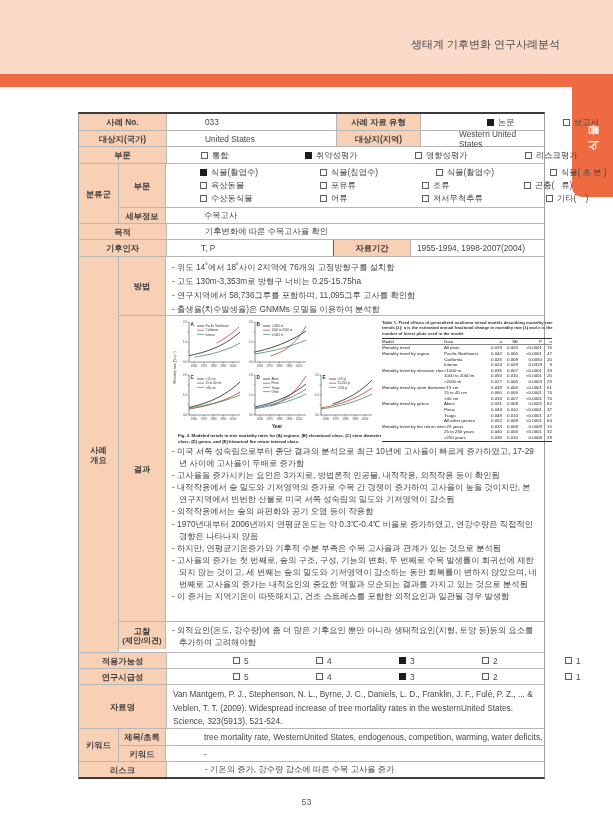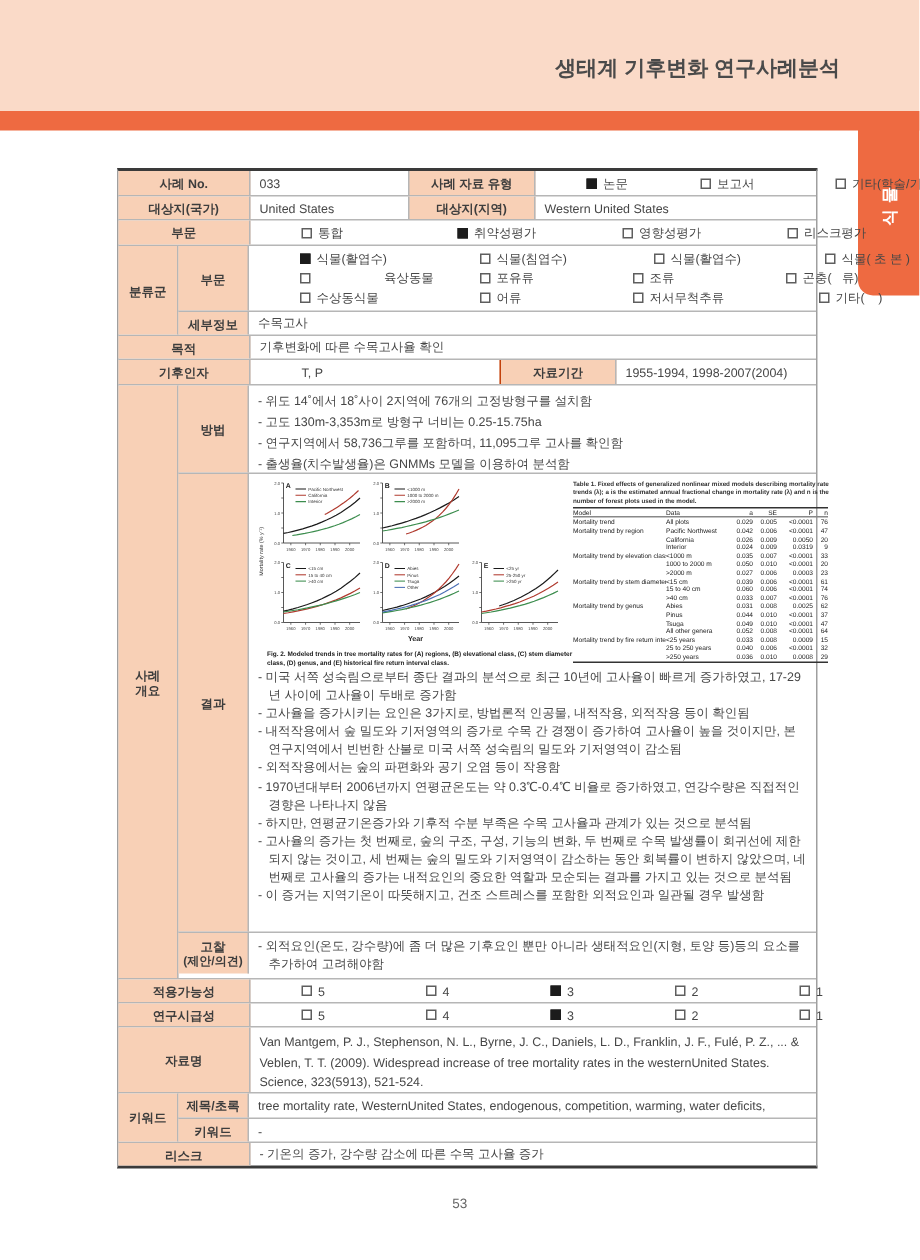--- a/index.html
+++ b/index.html
@@ -2,36 +2,36 @@
 <html><head>
 <meta charset="utf-8">
 <style>
   html,body{margin:0;padding:0;}
   body{
     width:613px;height:840px;position:relative;background:#ffffff;
     font-family:"Liberation Sans", sans-serif;overflow:hidden;color:#444;
   }
   .top-band{position:absolute;left:0;top:0;width:613px;height:74px;background:#fadac8;}
   .accent-bar{position:absolute;left:0;top:74px;width:613px;height:13px;background:#ee6a41;}
-  .doc-header-title{position:absolute;top:37px;right:53px;font-size:14px;font-weight:bold;color:#4a4a4a;}
+  .doc-header-title{position:absolute;top:37px;right:53px;font-size:11px;font-weight:normal;color:#4a4a4a;}
   .side-tab{
     position:absolute;right:0;top:74px;width:41px;height:123px;background:#ee6a41;
     border-radius:0 0 0 10px;display:flex;align-items:center;justify-content:center;
   }
   .side-tab span{transform:rotate(-90deg);color:#fff;font-weight:bold;font-size:11px;letter-spacing:4px;white-space:nowrap;}
 
   .case-table{
     position:absolute;left:78px;top:112px;width:467px;
     border-top:2px solid #3a3a3a;border-bottom:2px solid #3a3a3a;
     border-left:1px solid #9f9f9f;border-right:1px solid #9f9f9f;
     font-size:8.3px;color:#464646;box-sizing:border-box;
   }
   .tr{display:flex;border-top:1px solid #b6b6b6;box-sizing:border-box;}
   .case-table > .tr:first-child, .grp-right > .tr:first-child{border-top:none;}
-  .h16{height:16px;flex:none;} .h17{height:17px;flex:none;} .h43{height:43px;flex:none;}
+  .h16{height:16px;flex:none;gap:32px;} .h17{height:17px;flex:none;} .h43{height:43px;flex:none;}
   .h58{height:58px;flex:none;} .h306{height:306px;flex:none;} .h28{height:28px;flex:none;}
   .h45{height:44px;flex:none;}
   .lbl{
     background:#f8d0b6;font-weight:bold;color:#3d3d3d;display:flex;flex-direction:column;
     align-items:center;justify-content:center;border-right:1px solid #b6b6b6;
     text-align:center;flex:none;box-sizing:border-box;line-height:10px;
   }
   .w88{width:88px;} .w40{width:40px;} .w47{width:47px;}
   .val{display:flex;align-items:center;padding:0 6px;flex:1;min-width:0;box-sizing:border-box;}
   .val-block{display:block;padding:2px 6px;flex:1;min-width:0;box-sizing:border-box;}
@@ -45,21 +45,21 @@
   .cb.on{background:#1c1c1c;border-color:#1c1c1c;}
   .cbl{white-space:nowrap;}
   .cl{display:flex;align-items:center;}
   .cl-lines{display:flex;flex-direction:column;justify-content:center;padding:1px 6px;}
   .cl-lines .cl{height:13px;}
   .cl-casetype .cb-item:nth-child(1){width:48px;} .cl-casetype .cb-item:nth-child(2){width:62px;}
   .cl-sector .cb-item:nth-child(1){width:76px;} .cl-sector .cb-item:nth-child(2){width:82px;}
   .cl-sector .cb-item:nth-child(3){width:82px;} .cl-sector .cb-item:nth-child(4){width:80px;}
   .cl-tax1 .cb-item:nth-child(1){width:92px;} .cl-tax1 .cb-item:nth-child(2){width:88px;}
   .cl-tax1 .cb-item:nth-child(3){width:86px;}
-  .cl-tax2 .cb-item:nth-child(1){width:92px;gap:45px;} .cl-tax2 .cb-item:nth-child(2){width:74px;}
+  .cl-tax2 .cb-item:nth-child(1){width:92px;} .cl-tax2 .cb-item:nth-child(2){width:74px;}
   .cl-tax2 .cb-item:nth-child(3){width:74px;} .cl-tax2 .cb-item:nth-child(4){width:82px;}
   .cl-tax2 .cb-item:nth-child(5){width:84px;}
   .cl-tax3 .cb-item:nth-child(1){width:92px;} .cl-tax3 .cb-item:nth-child(2){width:74px;}
   .cl-tax3 .cb-item:nth-child(3){width:96px;}
   .cl-scale .cb-item{width:55px;}
   .bl{padding-left:7px;text-indent:-7px;}
   .method-b .bl{line-height:14px;}
   .res-bullets{padding:1px 6px 0 6px;}
   .res-bullets .bl{line-height:12.1px;}
   .disc-b .bl{line-height:12px;}

